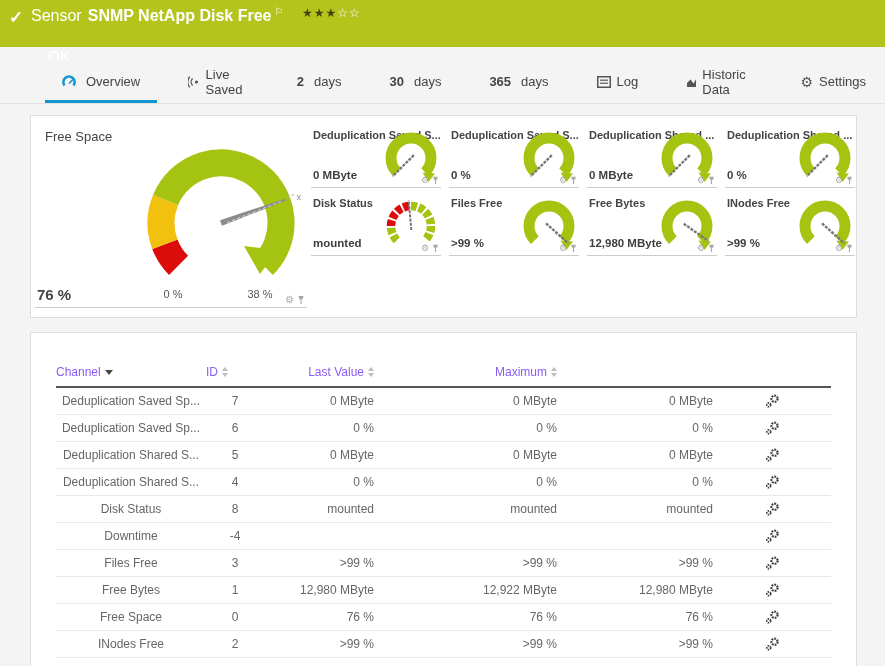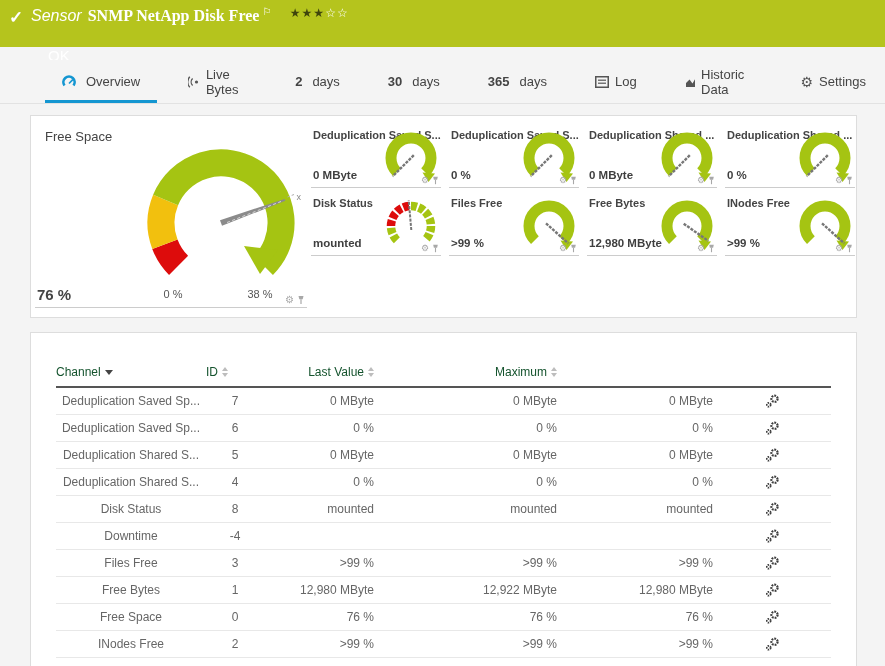--- a/index.html
+++ b/index.html
@@ -5,22 +5,22 @@
   * { margin:0; padding:0; box-sizing:border-box; }
   body { background:#e9e9e9; }
   .page {
     width:885px; height:666px; position:relative; overflow:hidden;
     background:#f4f4f4; font-family:"Liberation Sans", sans-serif;
   }
   
   .sensor-header { position:relative; height:47px; background:#b5c41d; color:#fff; }
   .hdr-check { position:absolute; left:9px; top:7px; font-size:17px; font-weight:bold; }
   .hdr-titlerow { position:absolute; left:31px; top:6px; font-size:16px; white-space:nowrap; }
-  .hdr-kind { font-style:italic; margin-right:6px;margin-top:8px; }
-  .hdr-title { font-weight:bold;font-family:Liberation Serif, serif; }
+  .hdr-kind { margin-right:6px;margin-top:8px; }
+  .hdr-title { font-weight:bold; }
   .hdr-flag { font-size:10px; vertical-align:super; margin-left:3px; }
   .hdr-stars { margin-left:14px; font-size:12px; letter-spacing:1px; vertical-align:top; }
   .star-f { color:#3f450c; }
   .star-e { color:#ffffff; }
   .hdr-ok { position:absolute; left:48px; top:29px; font-size:15px; font-weight:normal;margin-top:18px; }
   
   .tabs { position:relative; height:44px; margin-top:13px; background:#f4f4f4;
           border-bottom:1px solid #e2e2e2; display:flex; align-items:stretch; padding-left:45px; }
   .tab { display:flex; align-items:center; gap:6px; padding:0 17px; margin-right:14px;
          font-size:13px; color:#444; cursor:pointer; border-bottom:3px solid transparent; padding-top:3px; }
@@ -48,21 +48,21 @@
   .sg-cell { position:relative; border-bottom:1px solid #ccc; }
   .sg-label { position:absolute; left:2px; top:7px; right:0; font-size:11px; font-weight:bold; color:#444;
               white-space:nowrap; overflow:hidden; }
   .sg-svg { position:absolute; right:0px; top:5px; }
   .sg-value { position:absolute; left:2px; bottom:6px; font-size:11.5px; font-weight:bold; color:#3f3f3f; }
   .sg-icons { right:2px; bottom:2px; }
   .sg-icons .gear-glyph { font-size:9px; }
   
   .table-card { position:absolute; left:30px; top:332px; width:827px; height:360px; padding:32px 25px 0 25px; }
   .tgrid { display:grid; grid-template-columns:150px 58px 110px 183px 156px 1fr; align-items:center; }
-  .t-head { border-bottom:2px solid #555; padding-bottom:7px; font-size:12px; color:#14532d; }
+  .t-head { border-bottom:2px solid #555; padding-bottom:7px; font-size:12px; color:#8b5cf6; }
   .t-head .hc { display:flex; align-items:center; gap:4px; cursor:pointer; }
   .t-head .hc.r { justify-content:flex-end; }
   .t-row { border-bottom:1px solid #e8e8e8; height:27px; font-size:12px; color:#666; }
   .c-l { text-align:center; } .c-r { text-align:right; }
   .c-icon { display:flex; justify-content:center; }
   .sort-desc { width:0; height:0; border-left:4px solid transparent; border-right:4px solid transparent;
                border-top:5px solid #444; display:inline-block; }
   .sort-both { display:inline-flex; flex-direction:column; gap:2px; }
   .sort-both i { width:0; height:0; border-left:3.5px solid transparent; border-right:3.5px solid transparent; display:block; }
   .sort-both .up { border-bottom:4px solid #bdbdbd; }
@@ -92,21 +92,21 @@
       <span>Overview</span>
     </div>
     <div class="tab">
       <svg width="17" height="12">
           <circle cx="8.5" cy="6" r="1.6" fill="#555"></circle>
           <path d="M4.6 2.5 A5 5 0 0 0 4.6 9.5" stroke="#555" stroke-width="1.3" fill="none"></path>
           <path d="M12.4 2.5 A5 5 0 0 1 12.4 9.5" stroke="#555" stroke-width="1.3" fill="none"></path>
           <path d="M1.8 0.8 A7.5 7.5 0 0 0 1.8 11.2" stroke="#555" stroke-width="1.3" fill="none"></path>
           <path d="M15.2 0.8 A7.5 7.5 0 0 1 15.2 11.2" stroke="#555" stroke-width="1.3" fill="none"></path>
         </svg>
-      <span>Live Bytes</span>
+      <span>Live Saved</span>
     </div>
     <div class="tab">
       <span class="num">2</span>
       <span>days</span>
     </div>
     <div class="tab">
       <span class="num">30</span>
       <span>days</span>
     </div>
     <div class="tab">

